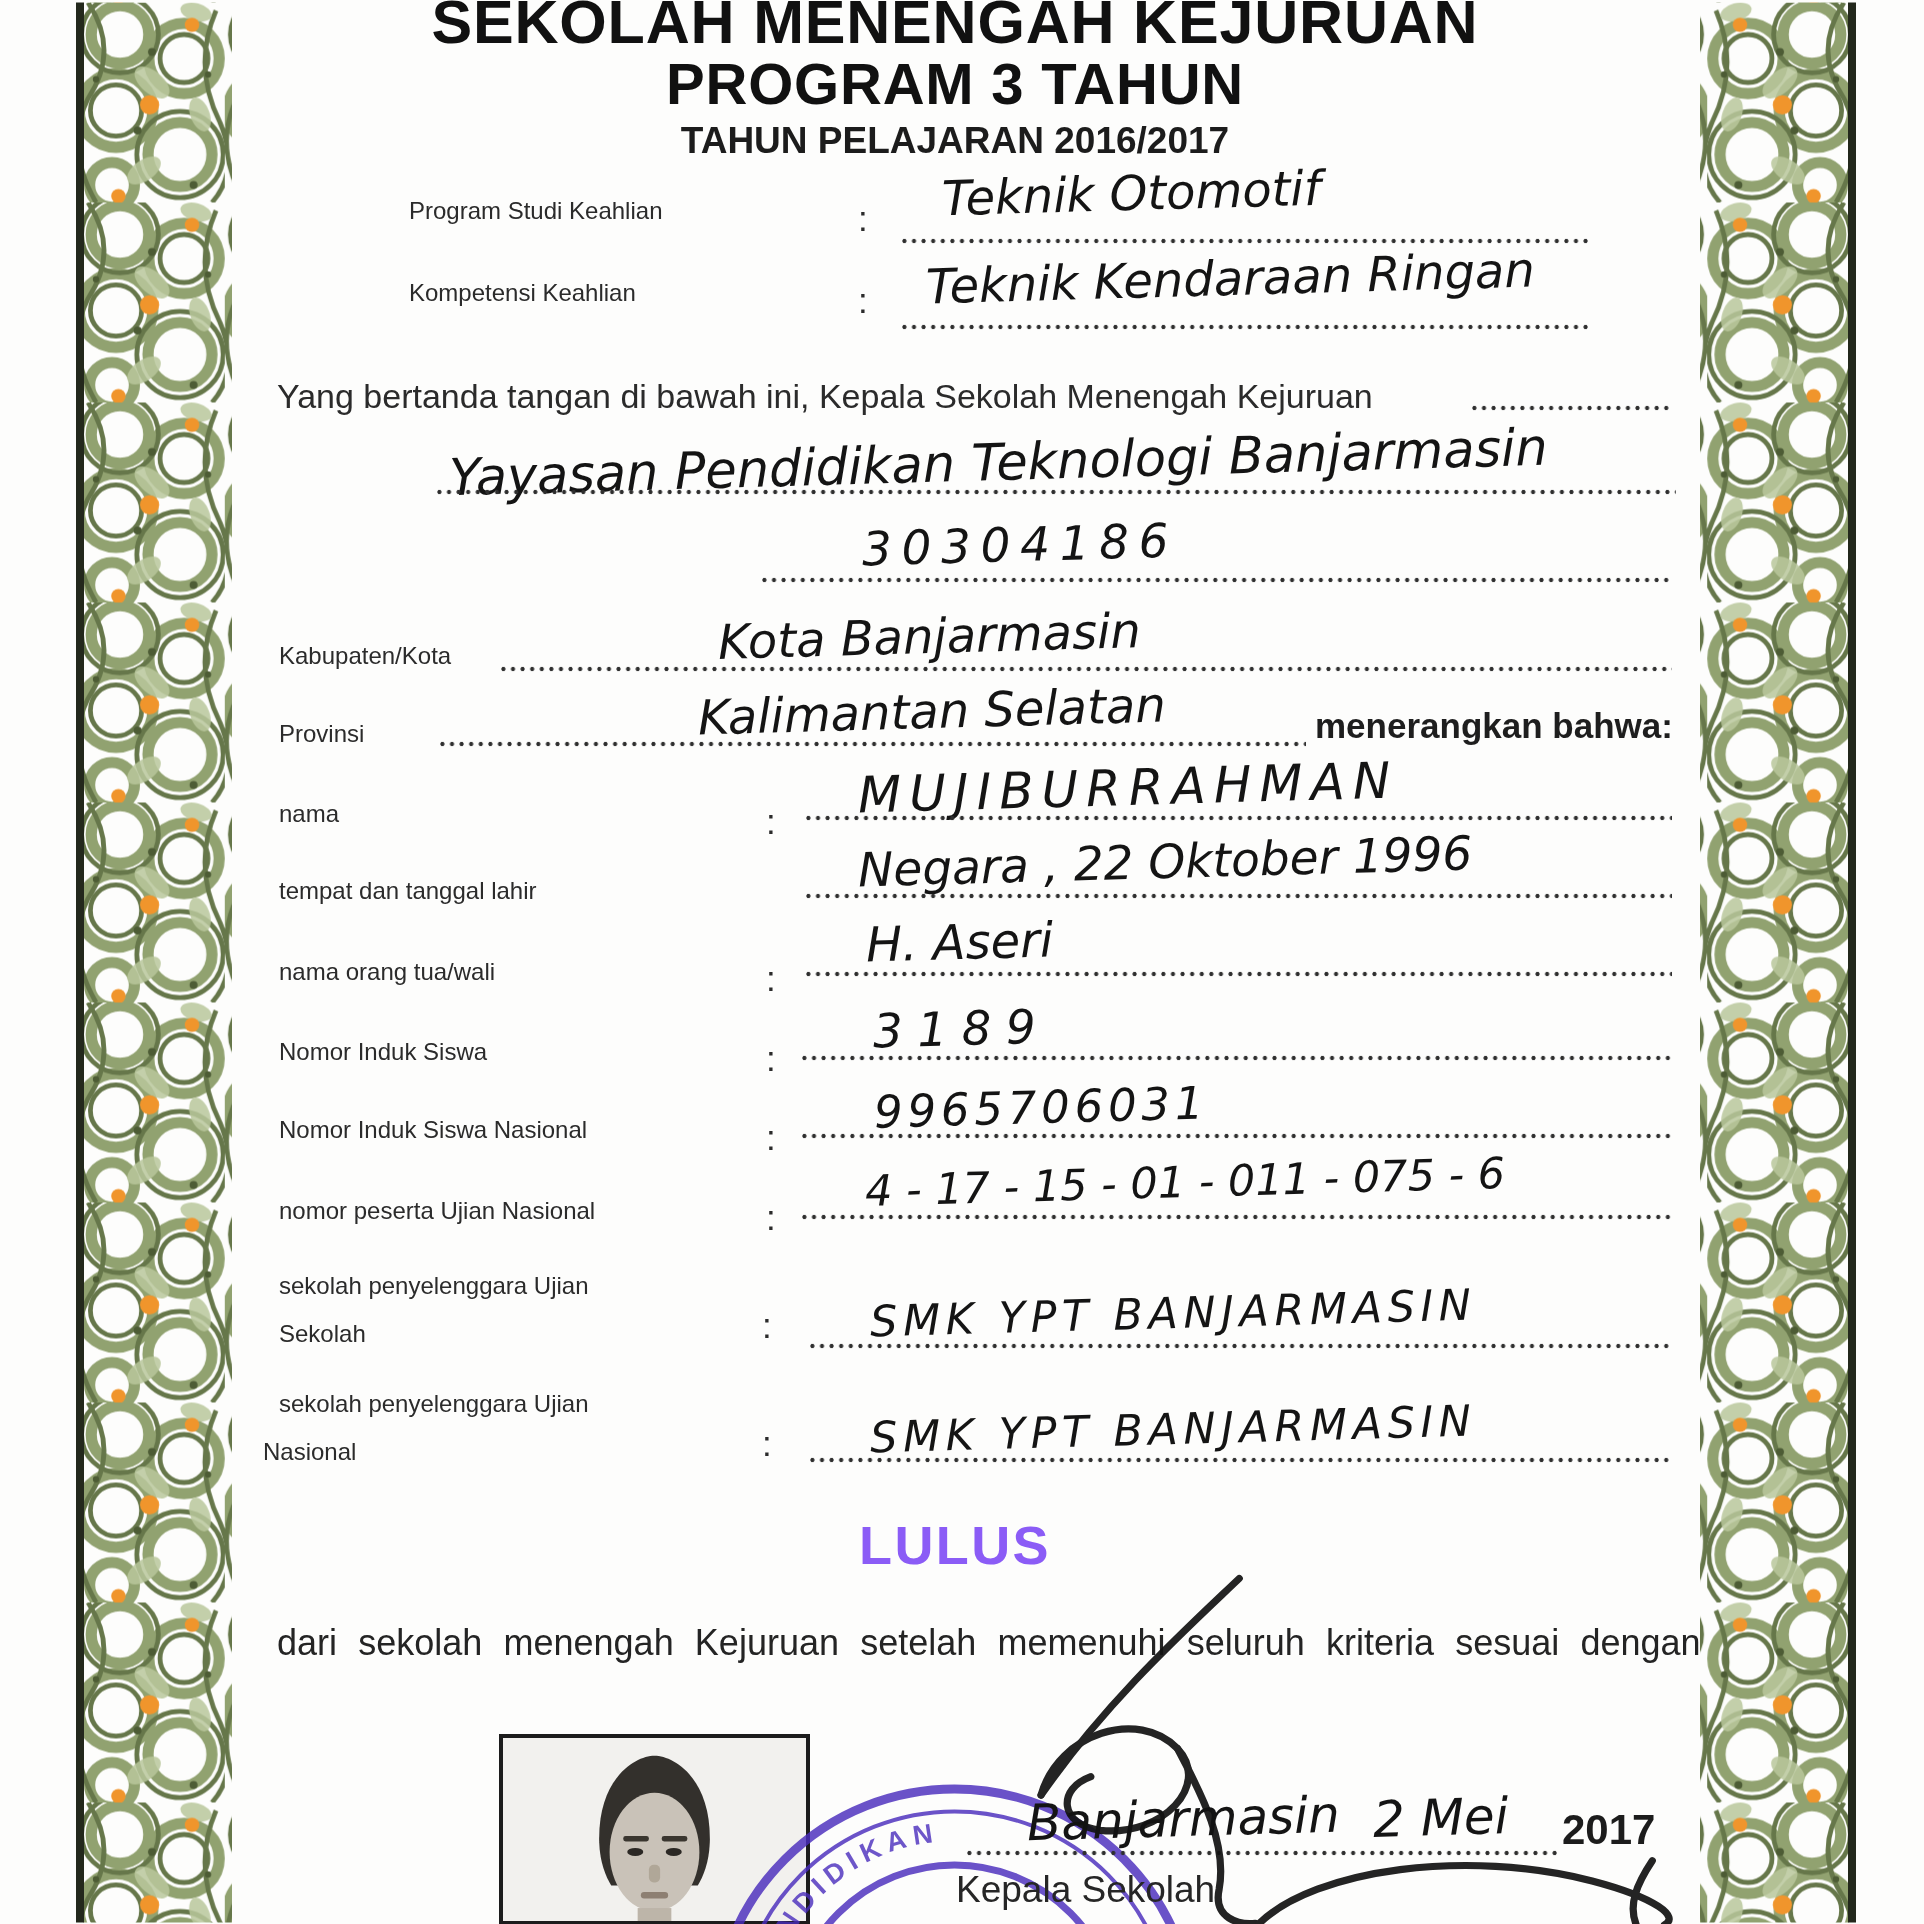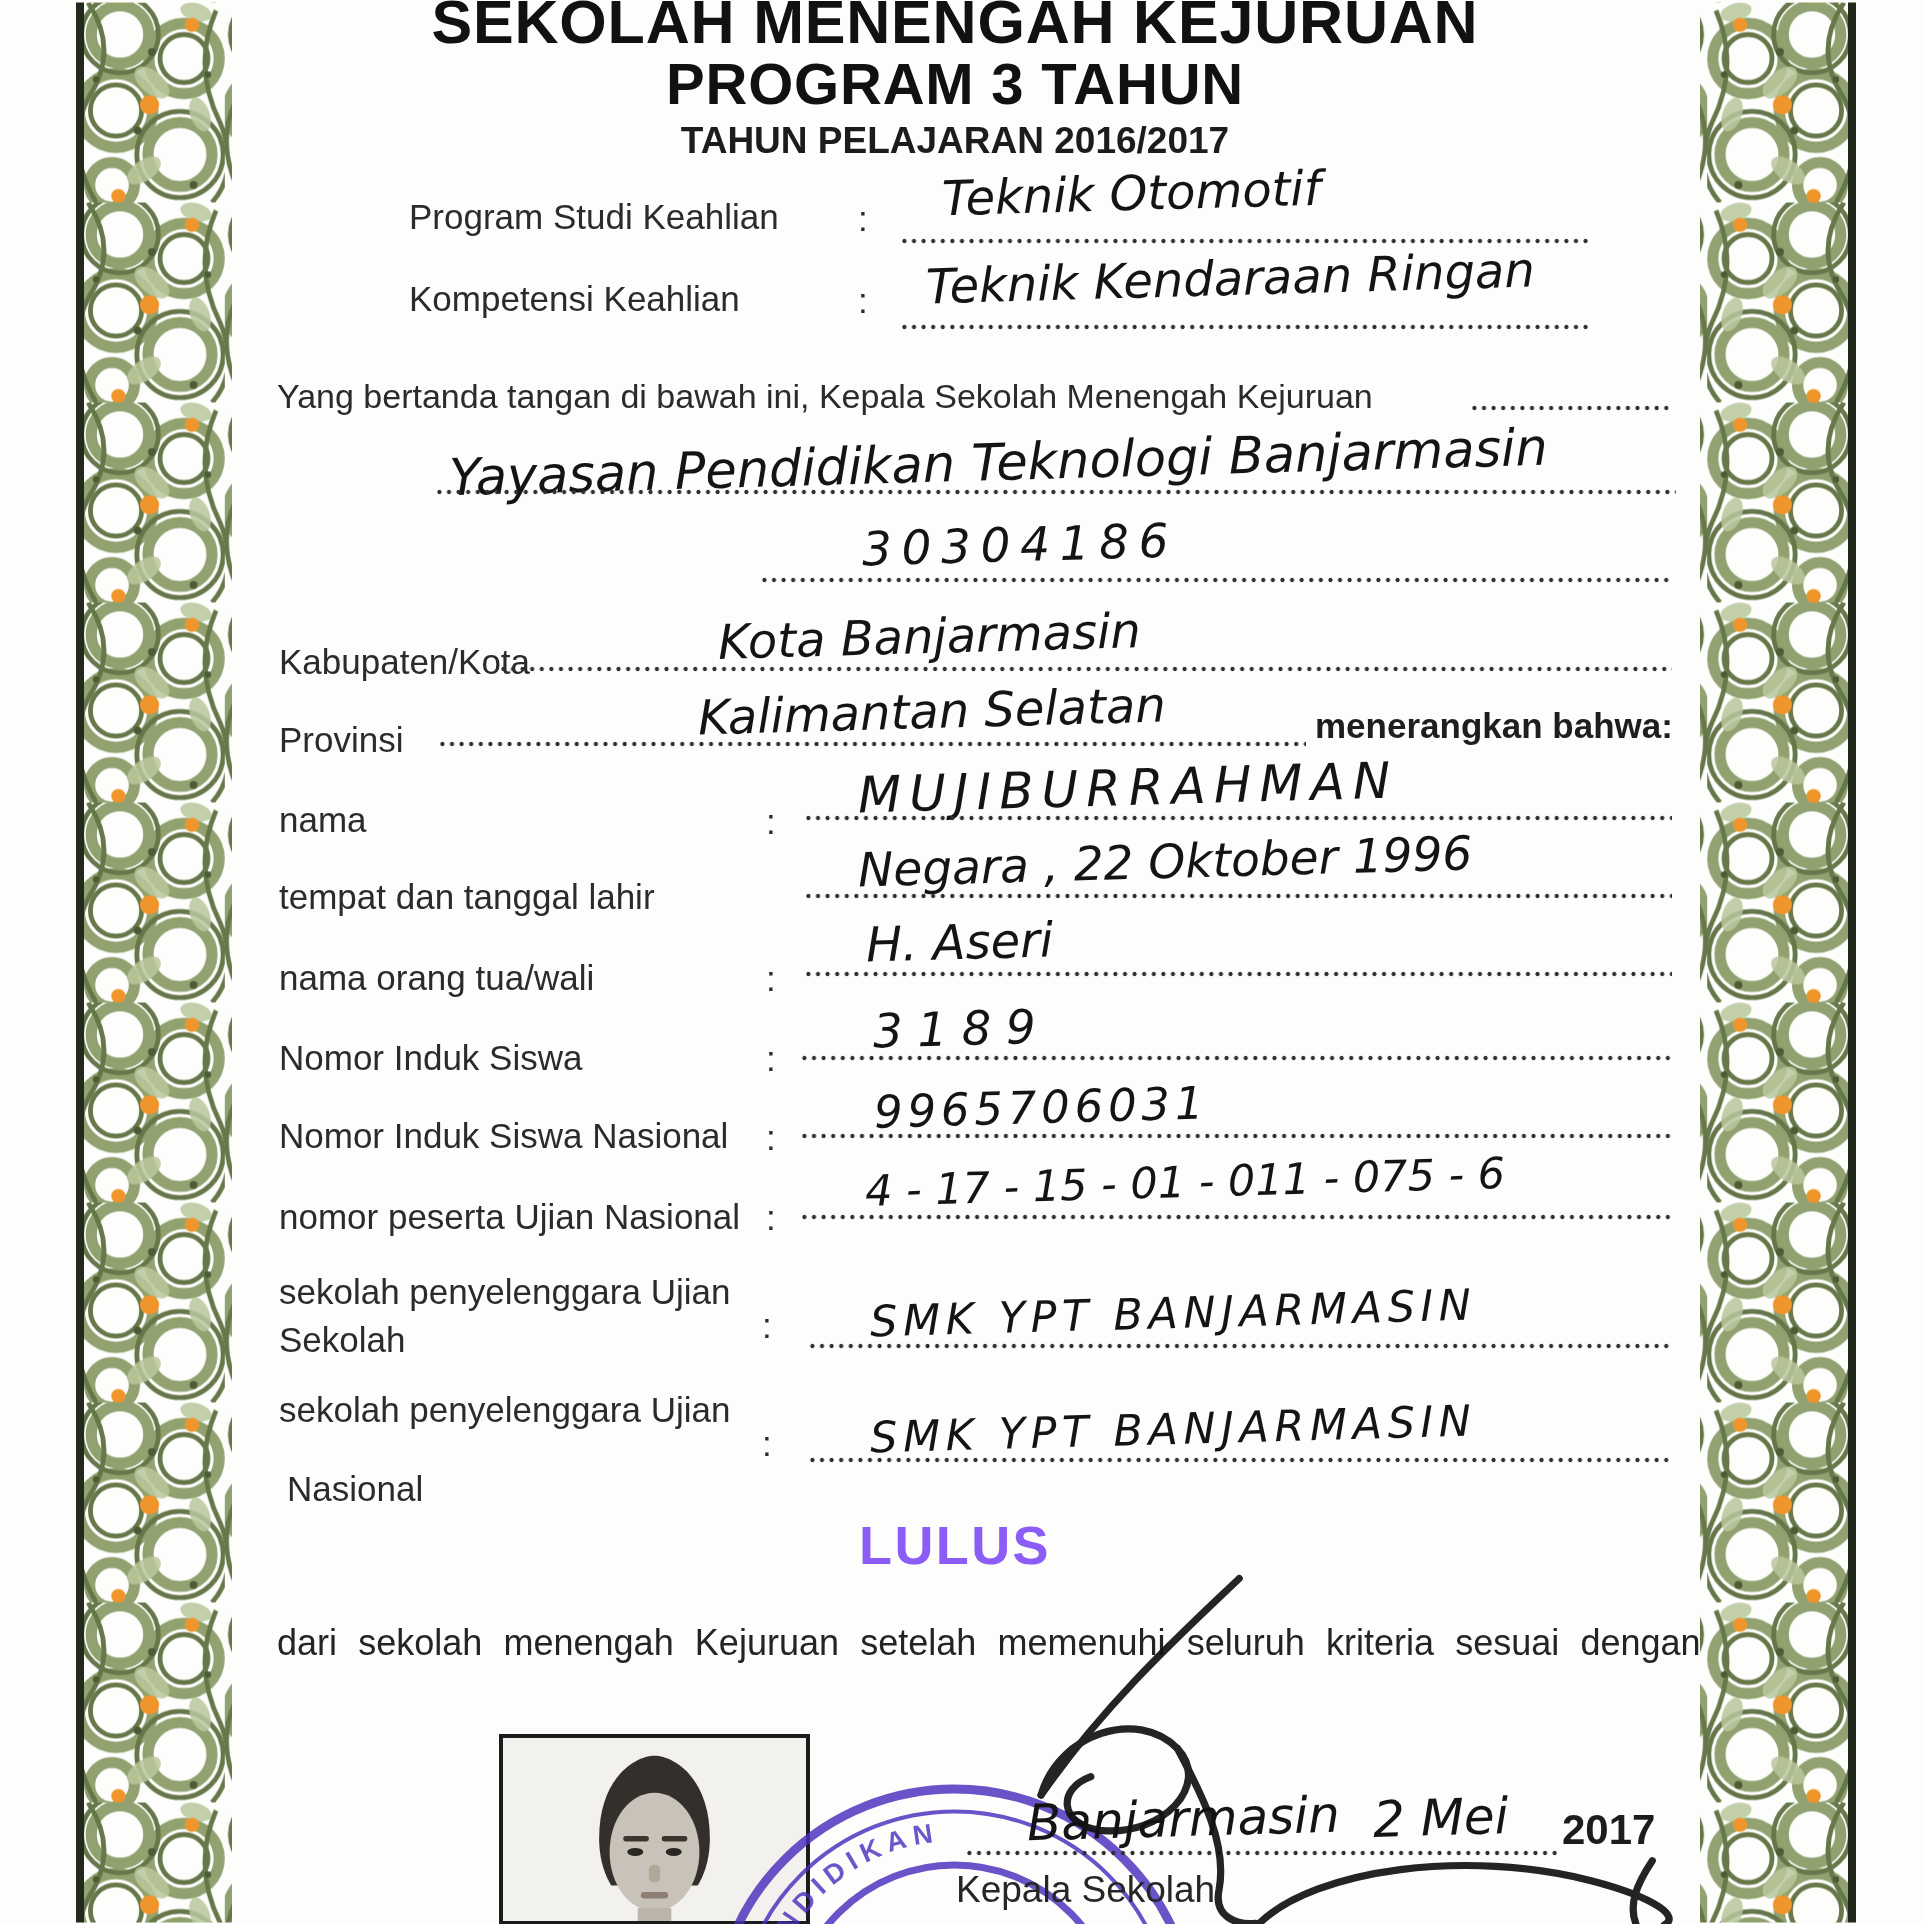--- a/index.html
+++ b/index.html
@@ -1,19 +1,19 @@
 <!DOCTYPE html>
 <html style="font-size:13px"><head>
 <meta charset="utf-8">
 <style>
   html,body{margin:0;padding:0;background:#ffffff;}
   .page{position:relative;width:1925px;height:1925px;background:#fdfdfc;overflow:hidden;
         font-family:"Liberation Sans",sans-serif;color:#262626;}
   .abs{position:absolute;white-space:nowrap;}
-  .lbl{font-size:35px;color:#2b2b2b;}
+  .lbl{font-size:24px;color:#2b2b2b;}
   .colon{font-size:35px;color:#2b2b2b;}
   .hw{font-family:"DejaVu Sans",sans-serif;font-style:italic;color:#141414;transform:rotate(-1.6deg);}
   .dots{position:absolute;height:5.6px;background-image:radial-gradient(circle at 2.4px 2.8px,#2e2e2e 1.8px,rgba(0,0,0,0) 2.3px);
         background-size:9.6px 5.6px;background-repeat:repeat-x;}
   .ctr{left:241px;width:1428px;text-align:center;}
   .title1{top:-13px;font-size:61px;font-weight:800;letter-spacing:0.8px;color:#111;}
   .title2{top:50px;font-size:58px;font-weight:800;letter-spacing:0.8px;color:#111;}
   .title3{top:120px;font-size:37px;font-weight:700;color:#1c1c1c;}
   .lulus{top:1514px;font-size:54px;font-weight:800;letter-spacing:2.4px;color:#8b5cf6;}
   .para{font-size:36px;color:#242424;word-spacing:11.2px;}
@@ -171,21 +171,21 @@
   <div class="abs hw" style="left:865px;top:1157px;font-size:43px;">4 - 17 - 15 - 01 - 011 - 075 - 6</div>
   <div class="dots" style="left:802px;top:1214px;width:870px;"></div>
 
   <div class="abs lbl" style="left:279px;top:1272px;">sekolah penyelenggara Ujian</div>
   <div class="abs lbl" style="left:279px;top:1320px;">Sekolah</div>
   <div class="abs colon" style="left:762px;top:1306px;">:</div>
   <div class="abs hw" style="left:870px;top:1288px;font-size:43px;letter-spacing:5.6px;">SMK YPT BANJARMASIN</div>
   <div class="dots" style="left:810px;top:1343px;width:862px;"></div>
 
   <div class="abs lbl" style="left:279px;top:1390px;">sekolah penyelenggara Ujian</div>
-  <div class="abs lbl" style="left:287px;top:1438px;margin-top:31px;">Nasional</div>
+  <div class="abs lbl" style="left:263px;top:1438px;">Nasional</div>
   <div class="abs colon" style="left:762px;top:1424px;">:</div>
   <div class="abs hw" style="left:870px;top:1404px;font-size:43px;letter-spacing:5.6px;">SMK YPT BANJARMASIN</div>
   <div class="dots" style="left:810px;top:1457px;width:862px;"></div>
 
   <div class="abs ctr lulus">LULUS</div>
   <div class="abs para" style="left:277px;top:1622px;">dari sekolah menengah Kejuruan setelah memenuhi seluruh kriteria sesuai dengan</div>
 
   <div class="photo">
     <svg width="303" height="183" viewBox="0 0 378 228">
       <rect width="378" height="228" fill="#f2f1ee"></rect>

